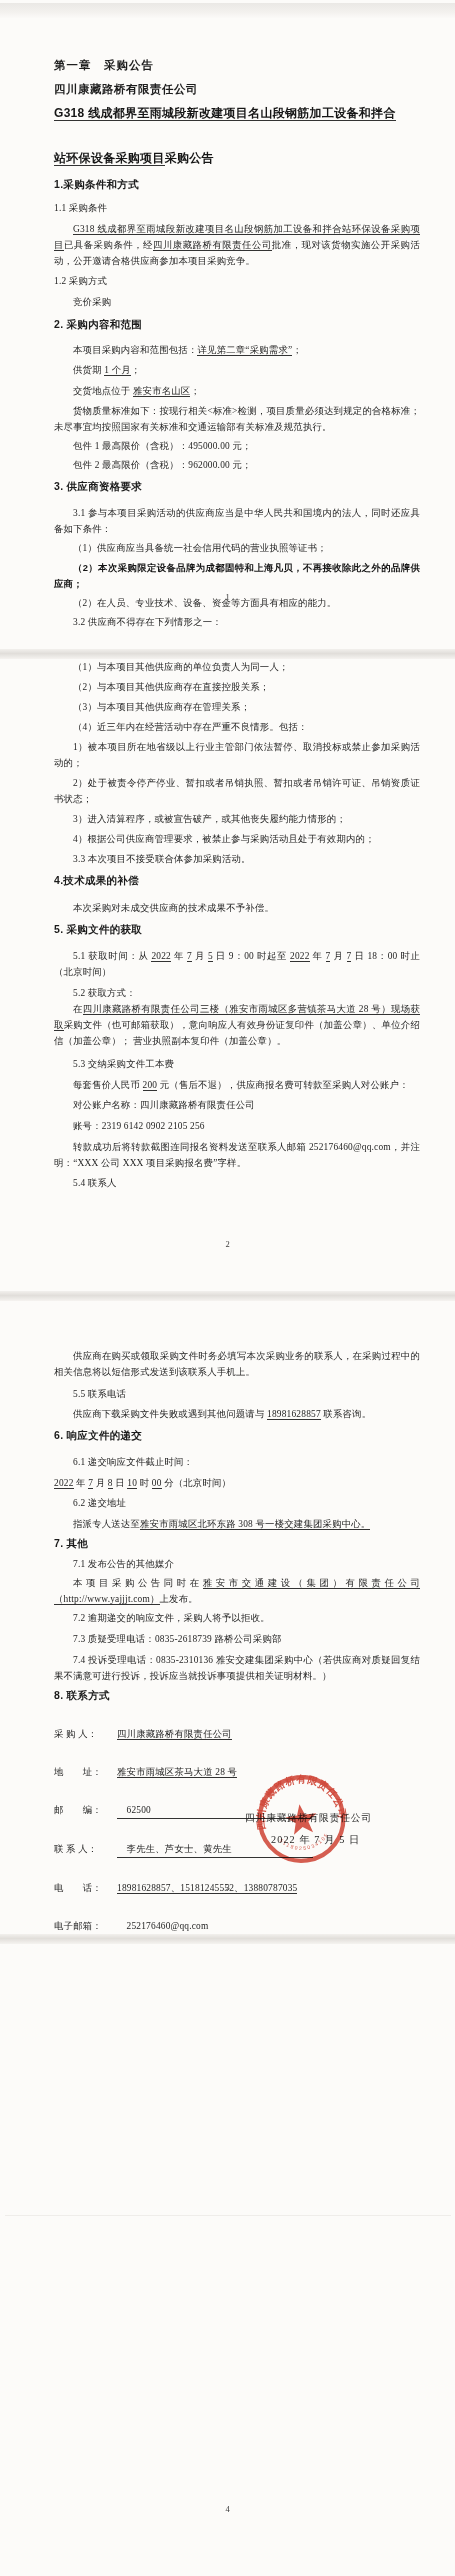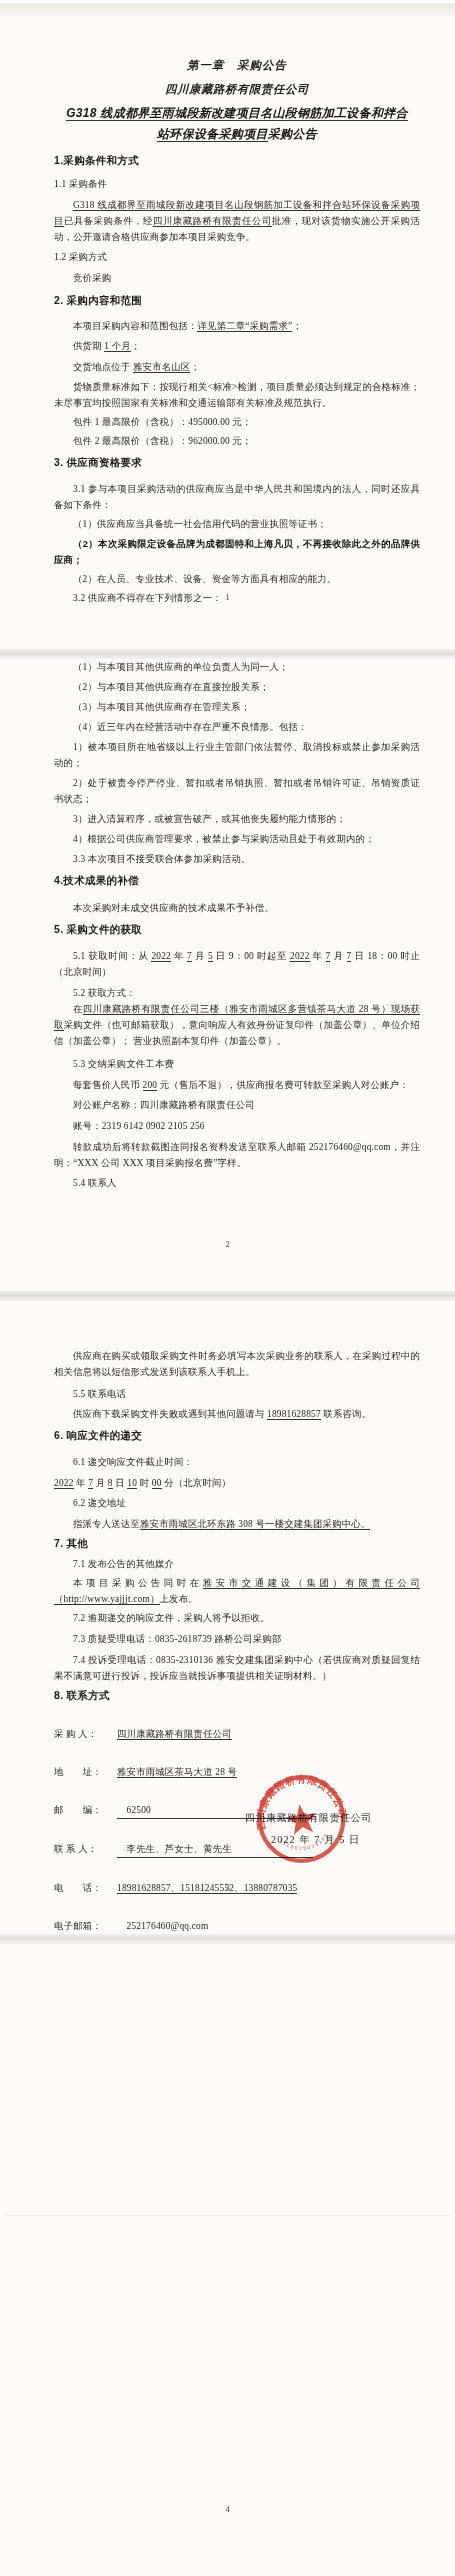--- a/index.html
+++ b/index.html
@@ -7,27 +7,27 @@
        font-family:"Liberation Serif","DejaVu Serif",serif;color:#242424;}
   .topstrip{position:absolute;top:3.4px;left:0;width:455px;height:15px;
        background:linear-gradient(180deg,#eae8e5 0%,#f3f1ee 60%,#fbfaf8 100%);}
   .page{position:absolute;left:0;width:455px;box-sizing:border-box;
        padding-left:54px;padding-right:35px;overflow:hidden;}
   .pbreak{position:absolute;left:0;width:455px;height:10.2px;
        background:linear-gradient(180deg,#f2f0ed 0%,#e1deda 45%,#f5f3f0 100%);}
   .crease{position:absolute;left:4.6px;width:446px;height:1.1px;background:#efedea;}
   .p{margin:0;font-size:9.4px;line-height:16px;letter-spacing:0.2px;text-align:justify;}
   .ind{text-indent:19px;}
-  .center{text-align:center;text-indent:0;font-style:italic;}
+  .center{text-align:left;text-indent:0;}
   .chapter{font-family:"Liberation Sans","DejaVu Sans",sans-serif;font-weight:700;
        font-size:11.4px;line-height:17px;letter-spacing:1.1px;color:#1e1e1e;}
   .company-line{font-family:"Liberation Sans","DejaVu Sans",sans-serif;font-weight:700;
        font-size:11.4px;line-height:17px;letter-spacing:0.6px;color:#1e1e1e;}
   .prj{font-family:"Liberation Sans","DejaVu Sans",sans-serif;font-weight:700;
-       font-size:12px;line-height:21px;letter-spacing:0.3px;color:#161616;}
+       font-size:12px;line-height:21px;letter-spacing:0.3px;color:#161616;margin-top:24px;}
   .h-big{font-family:"Liberation Sans","DejaVu Sans",sans-serif;font-weight:700;
        font-size:10.5px;line-height:17px;letter-spacing:0.3px;color:#1b1b1b;}
   .u{border-bottom:0.8px solid #333;}
   .boldseg{font-family:"Liberation Sans","DejaVu Sans",sans-serif;font-weight:700;color:#141414;}
   .pageno{position:absolute;left:0;width:100%;text-align:center;font-size:8.5px;
        letter-spacing:0;color:#3a3a3a;}
   .lab{display:inline-block;width:63px;}
   .uv{border-bottom:0.8px solid #333;}
   .uv-block{display:inline-block;border-bottom:0.8px solid #333;}
   .contact-row{margin-top:22px;}

